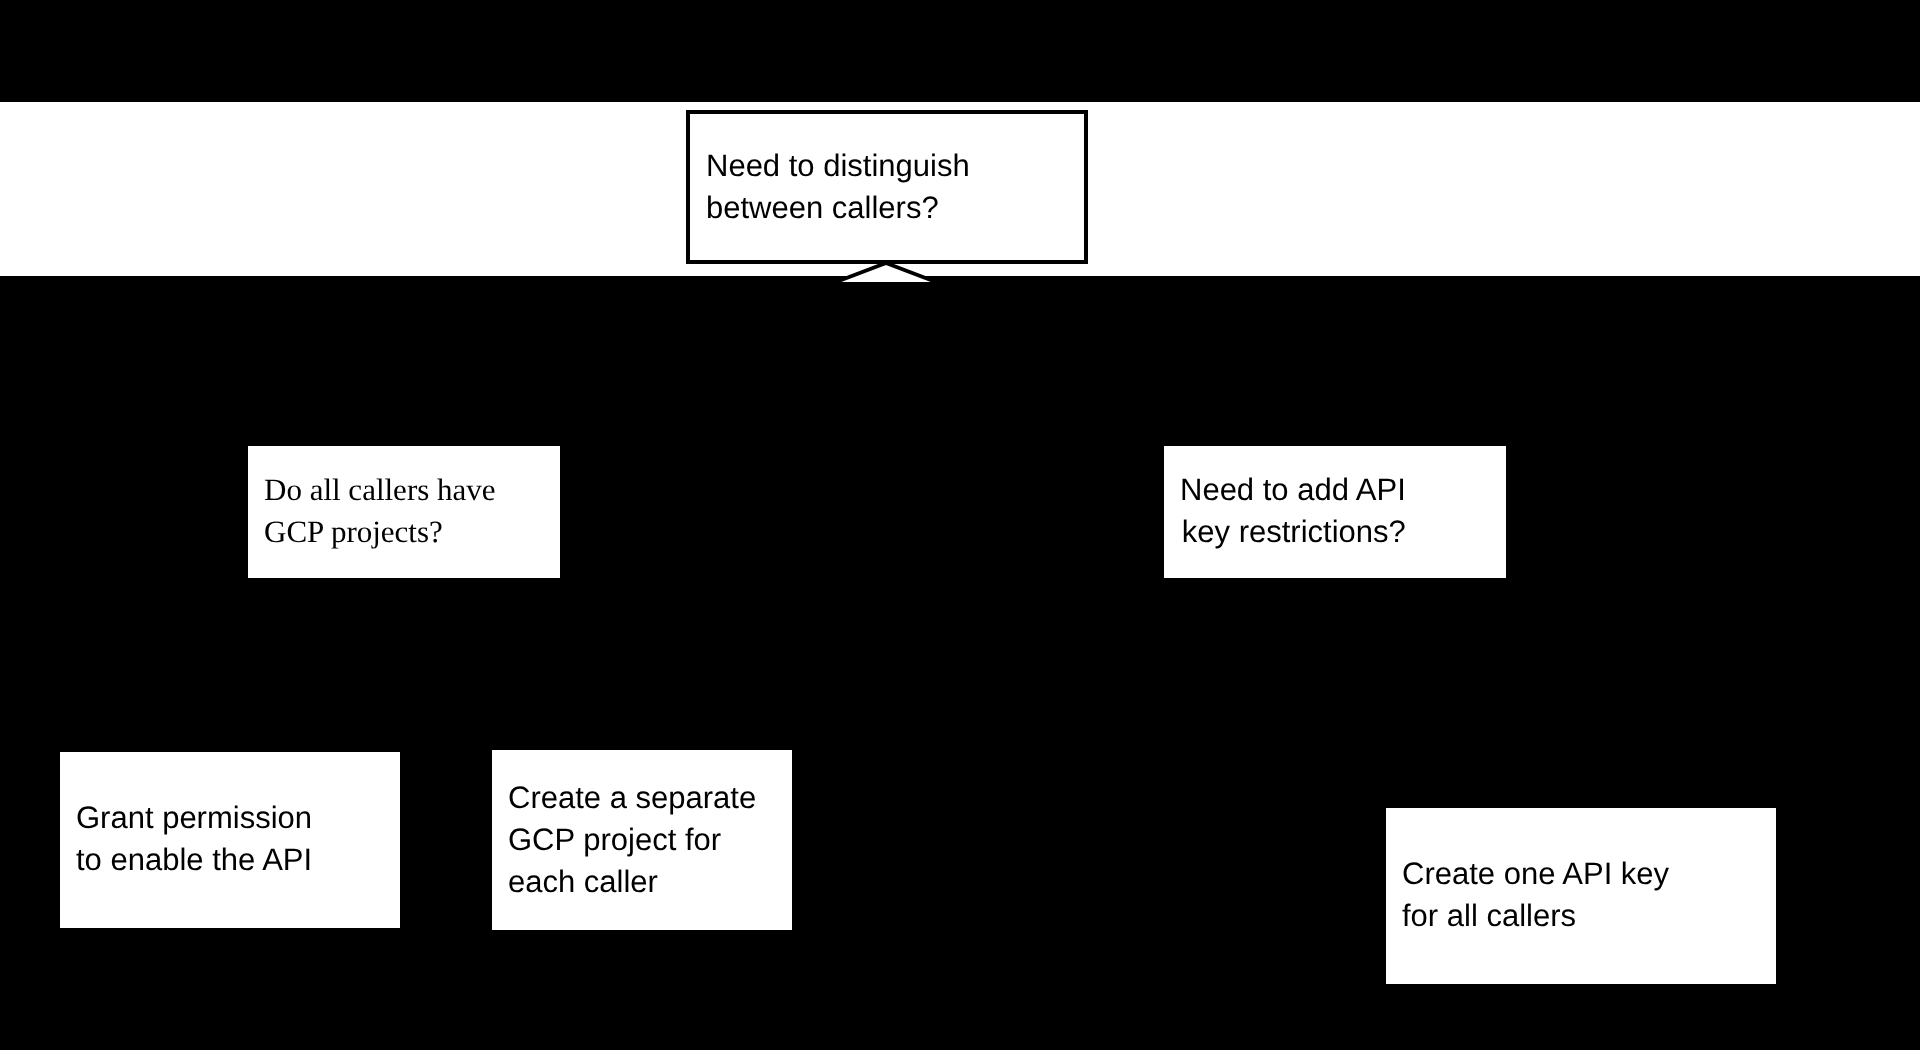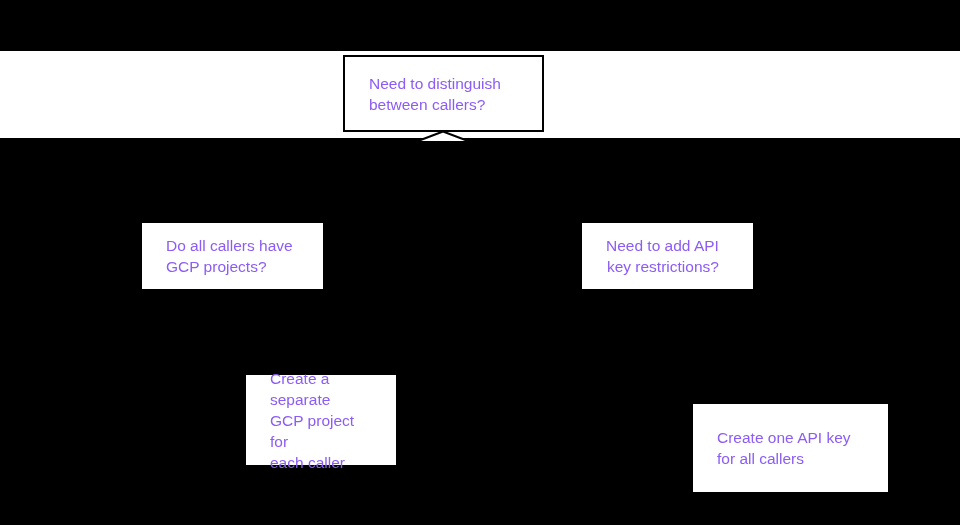--- a/index.html
+++ b/index.html
@@ -19,34 +19,34 @@
   }
   .tri {
     position: absolute;
     left: 0; top: 0;
     width: 960px; height: 525px;
     pointer-events: none;
   }
   .node {
     position: absolute;
     background: #ffffff;
-    color: #8b5cf6;
+    color: #000000;
     font-size: 15.5px;
     line-height: 21px;
     display: flex;
     align-items: center;
     box-sizing: border-box;
-    padding: 0 24px;
+    padding: 0 8px;
   }
   .node span { white-space: pre-line; }
   .bordered { border: 2px solid #000000; }
 
   
   .n-root  { left: 343px; top: 55px;  width: 201px; height: 77px; }
-  .n-q-gcp { left: 142px; top: 223px; width: 181px; height: 66px; }
+  .n-q-gcp { left: 124px; top: 223px; width: 156px; height: 66px; font-family: Liberation Serif, serif; }
   .n-q-key { left: 582px; top: 223px; width: 171px; height: 66px; text-align: right; }
   .n-a1    { left: 30px;  top: 376px; width: 170px; height: 88px; }
   .n-a2    { left: 246px; top: 375px; width: 150px; height: 90px; }
   .n-a3    { left: 478px; top: 375px; width: 179px; height: 89px; }
   .n-a4    { left: 693px; top: 376px; width: 195px; height: 88px; margin-top: 28px; }
 </style>
 </head>
 <body>
 
 <div class="canvas">
@@ -65,20 +65,24 @@
   <div class="node n-q-gcp">
     <span>Do all callers have
 GCP projects?</span>
   </div>
 
   <div class="node n-q-key">
     <span>Need to add API
 key restrictions?</span>
   </div>
 
+  <div class="node n-a1">
+    <span>Grant permission
+to enable the API</span>
+  </div>
 
   <div class="node n-a2">
     <span>Create a separate
 GCP project for
 each caller</span>
   </div>
 
 
   <div class="node n-a4">
     <span>Create one API key

